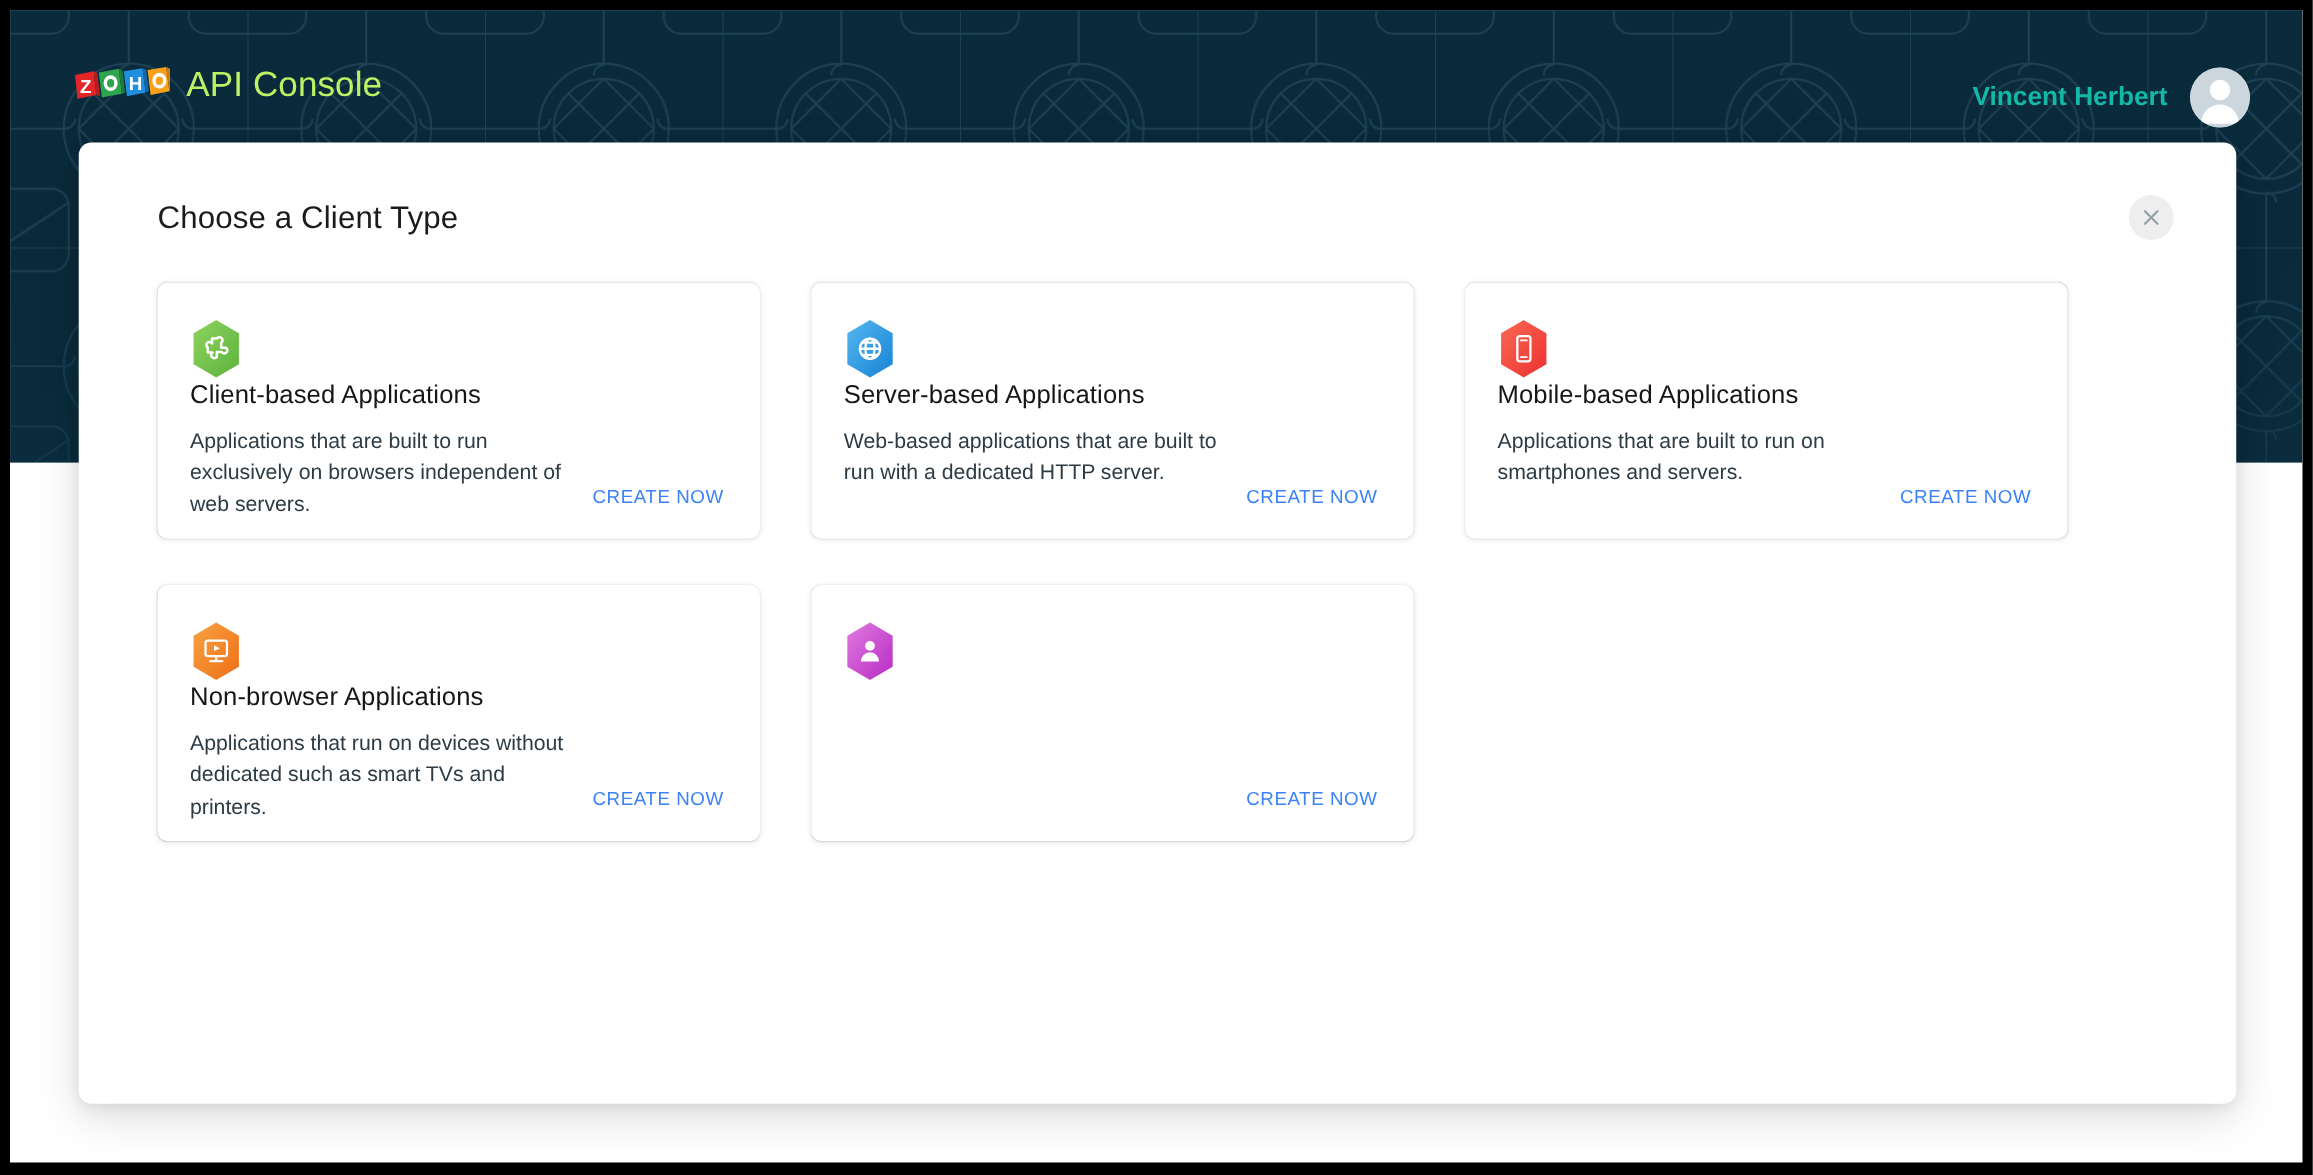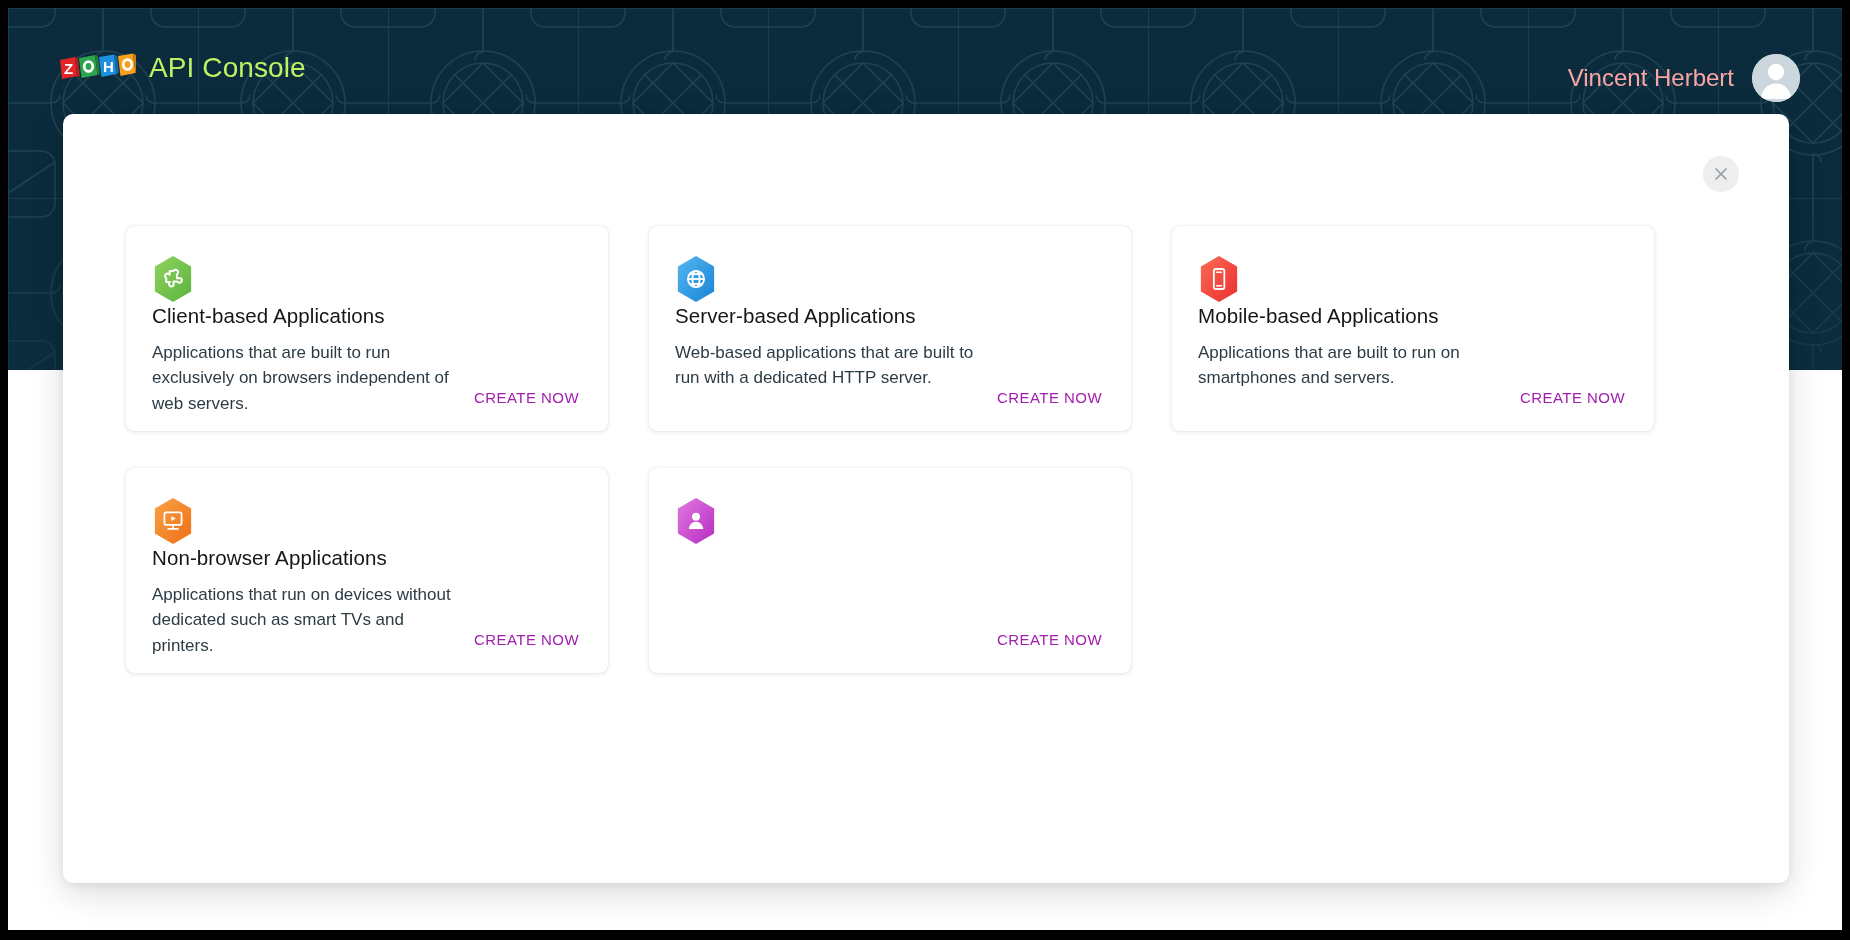--- a/index.html
+++ b/index.html
@@ -66,23 +66,23 @@
   #user-area {
     position: absolute;
     right: 42px;
     top: 46px;
     display: flex;
     align-items: center;
     gap: 18px;
     z-index: 5;
   }
   #user-name {
-    color: #fca5a5;
-    font-size: 24px;
-    font-weight: 400;
+    color: #14b8a6;
+    font-size: 21px;
+    font-weight: 700;
     white-space: nowrap;
   }
   #avatar {
     width: 48px; height: 48px;
     border-radius: 50%;
     background: #ccd7dd;
     display: block;
     flex: none;
   }
 
@@ -174,21 +174,21 @@
     font-weight: 400;
     max-width: 300px;
   }
 
   .card-cta {
     position: absolute;
     right: 29px;
     bottom: 25px;
     font-size: 15px;
     letter-spacing: 0.45px;
-    color: #a21caf;
+    color: #3b82f6;
     font-weight: 400;
     cursor: pointer;
     white-space: nowrap;
   }
 </style>
 </head>
 <body>
 
 <div id="app-frame">
 
@@ -251,20 +251,21 @@
       <svg id="avatar" viewBox="0 0 48 48">
         <circle cx="24" cy="24" r="24" fill="#ccd7dd"></circle>
         <circle cx="24" cy="18" r="8.2" fill="#ffffff"></circle>
         <path d="M8.5 45 C10 34.5 16.5 29.5 24 29.5 C31.5 29.5 38 34.5 39.5 45 Z" fill="#ffffff"></path>
       </svg>
     </div>
   </div>
 
   <div id="modal-panel">
 
+    <div id="modal-title">Choose a Client Type</div>
 
     <button id="close-button">
       <svg width="14" height="14" viewBox="0 0 14 14">
         <path d="M2 2 L12 12 M12 2 L2 12" stroke="#93a0a6" stroke-width="1.7" stroke-linecap="round" fill="none"></path>
       </svg>
     </button>
 
     <div id="card-grid">
 
       <div class="type-card">

